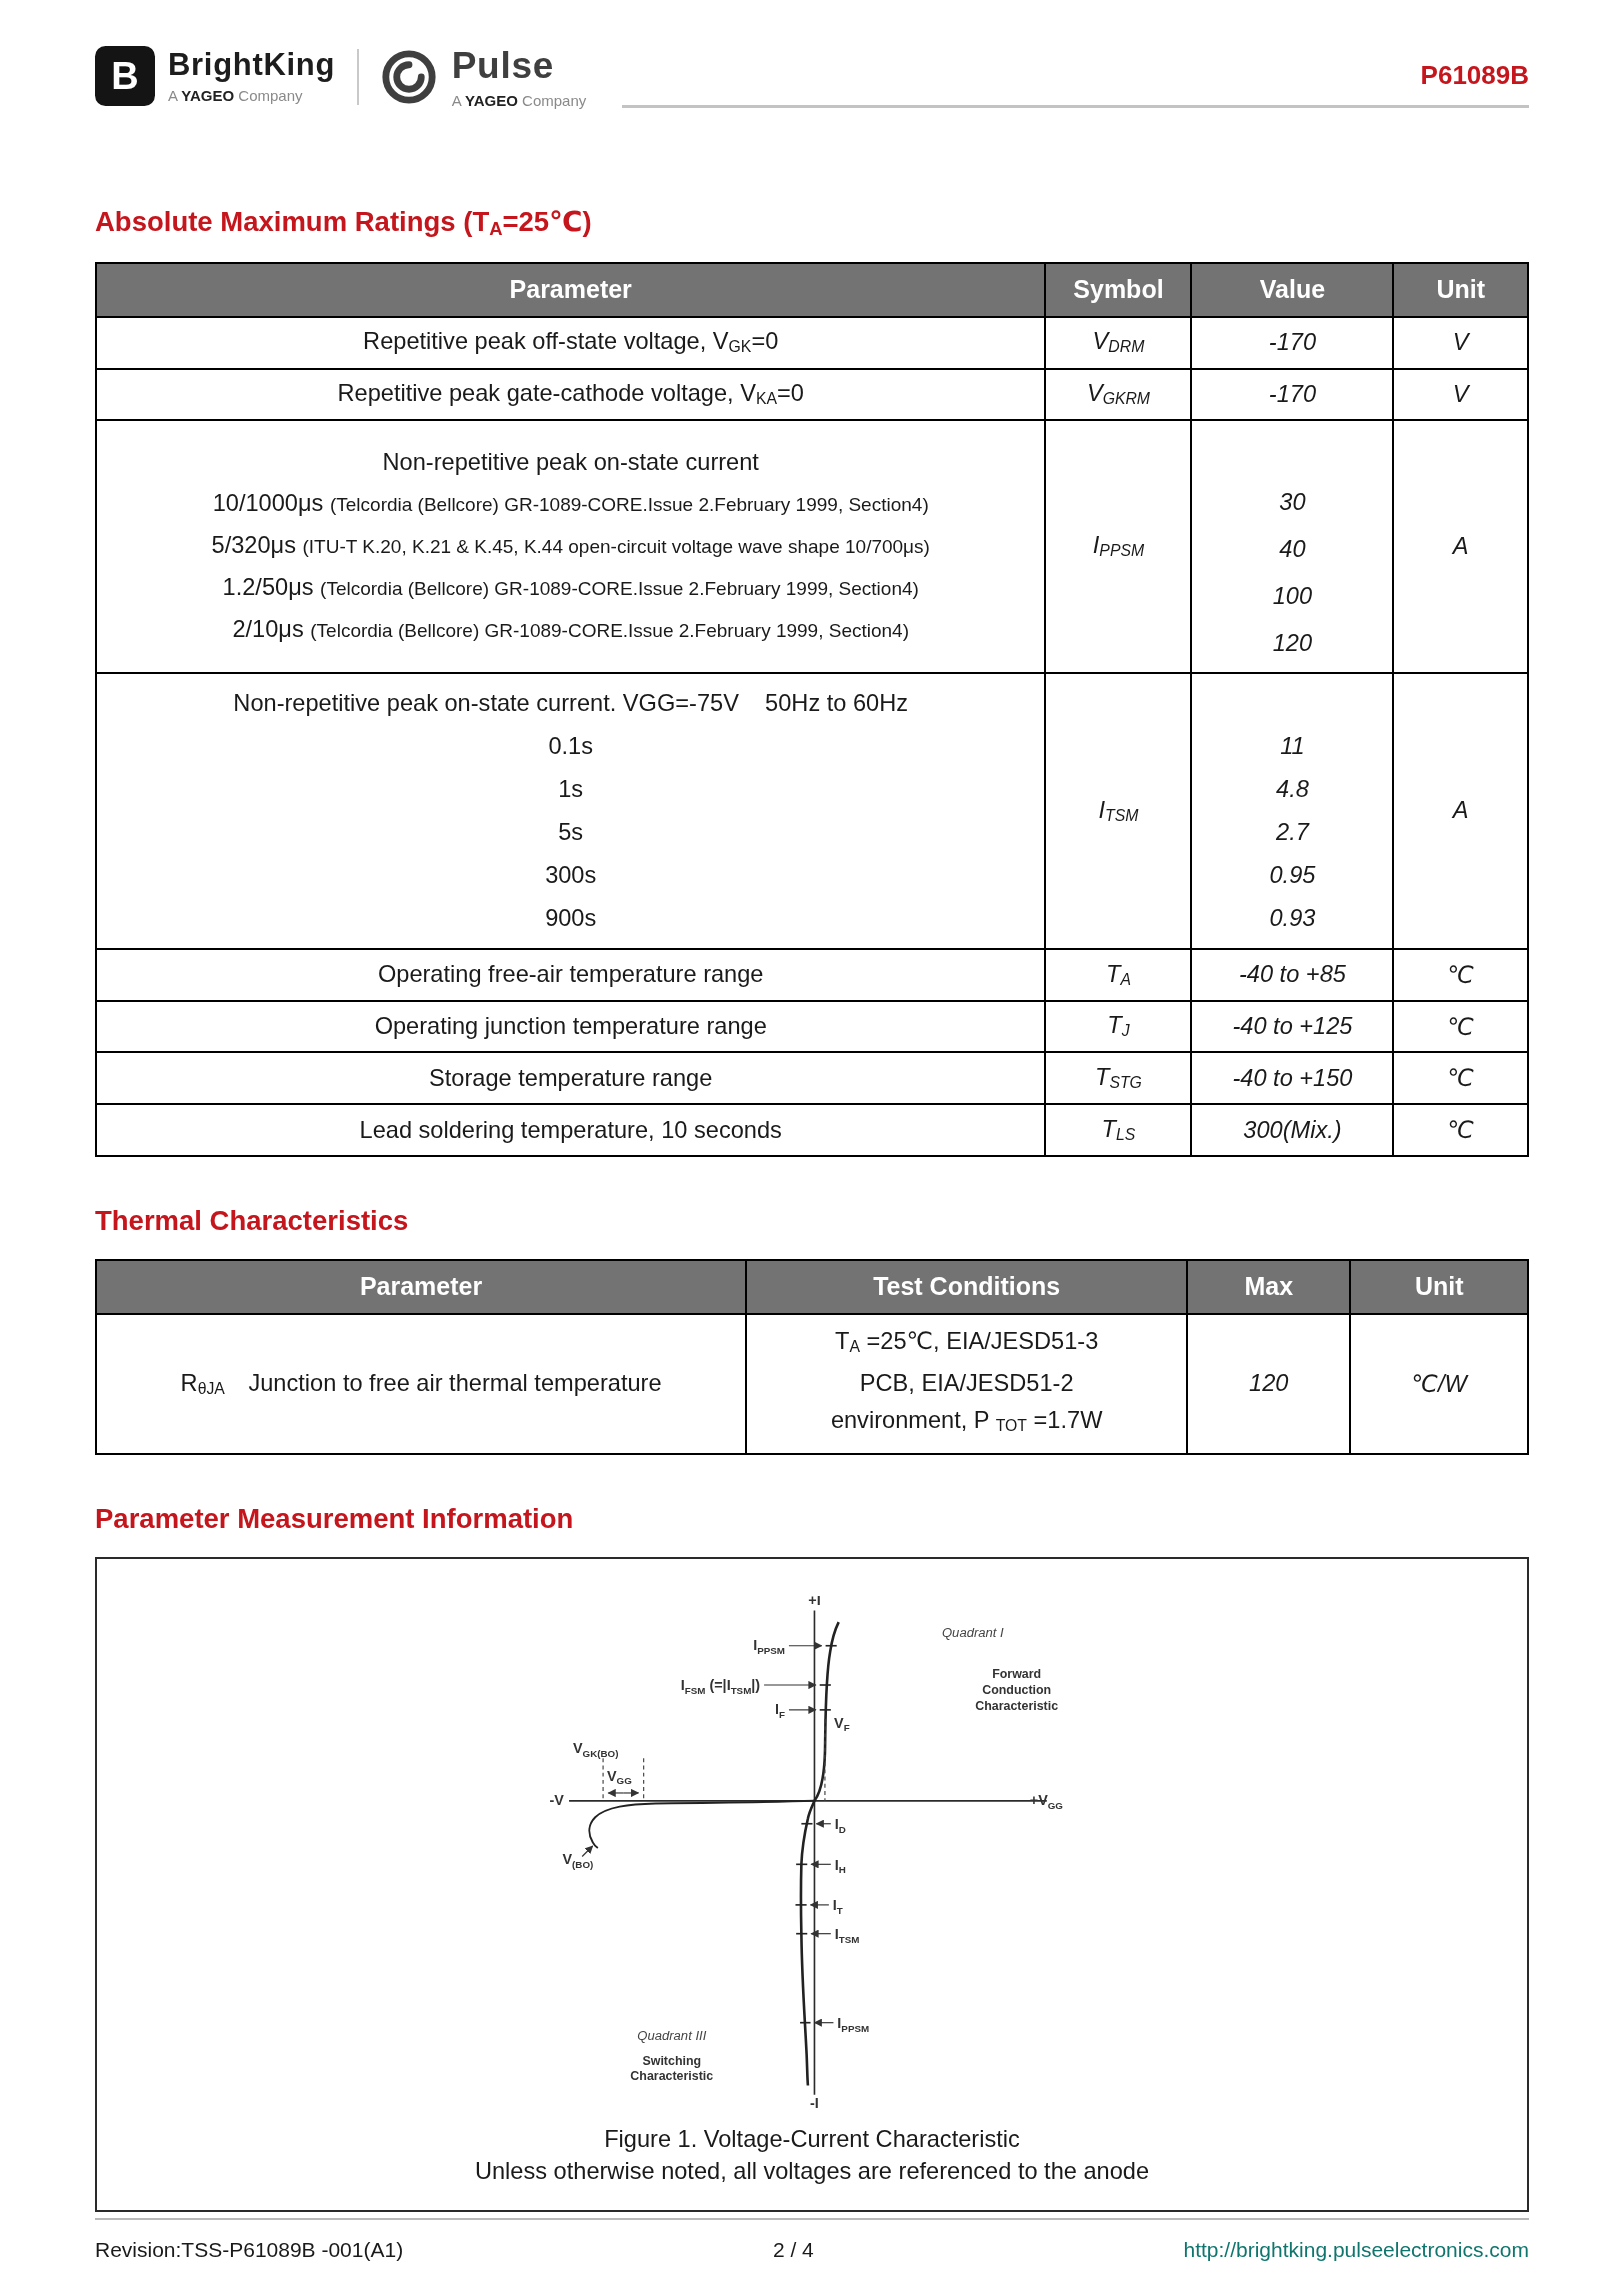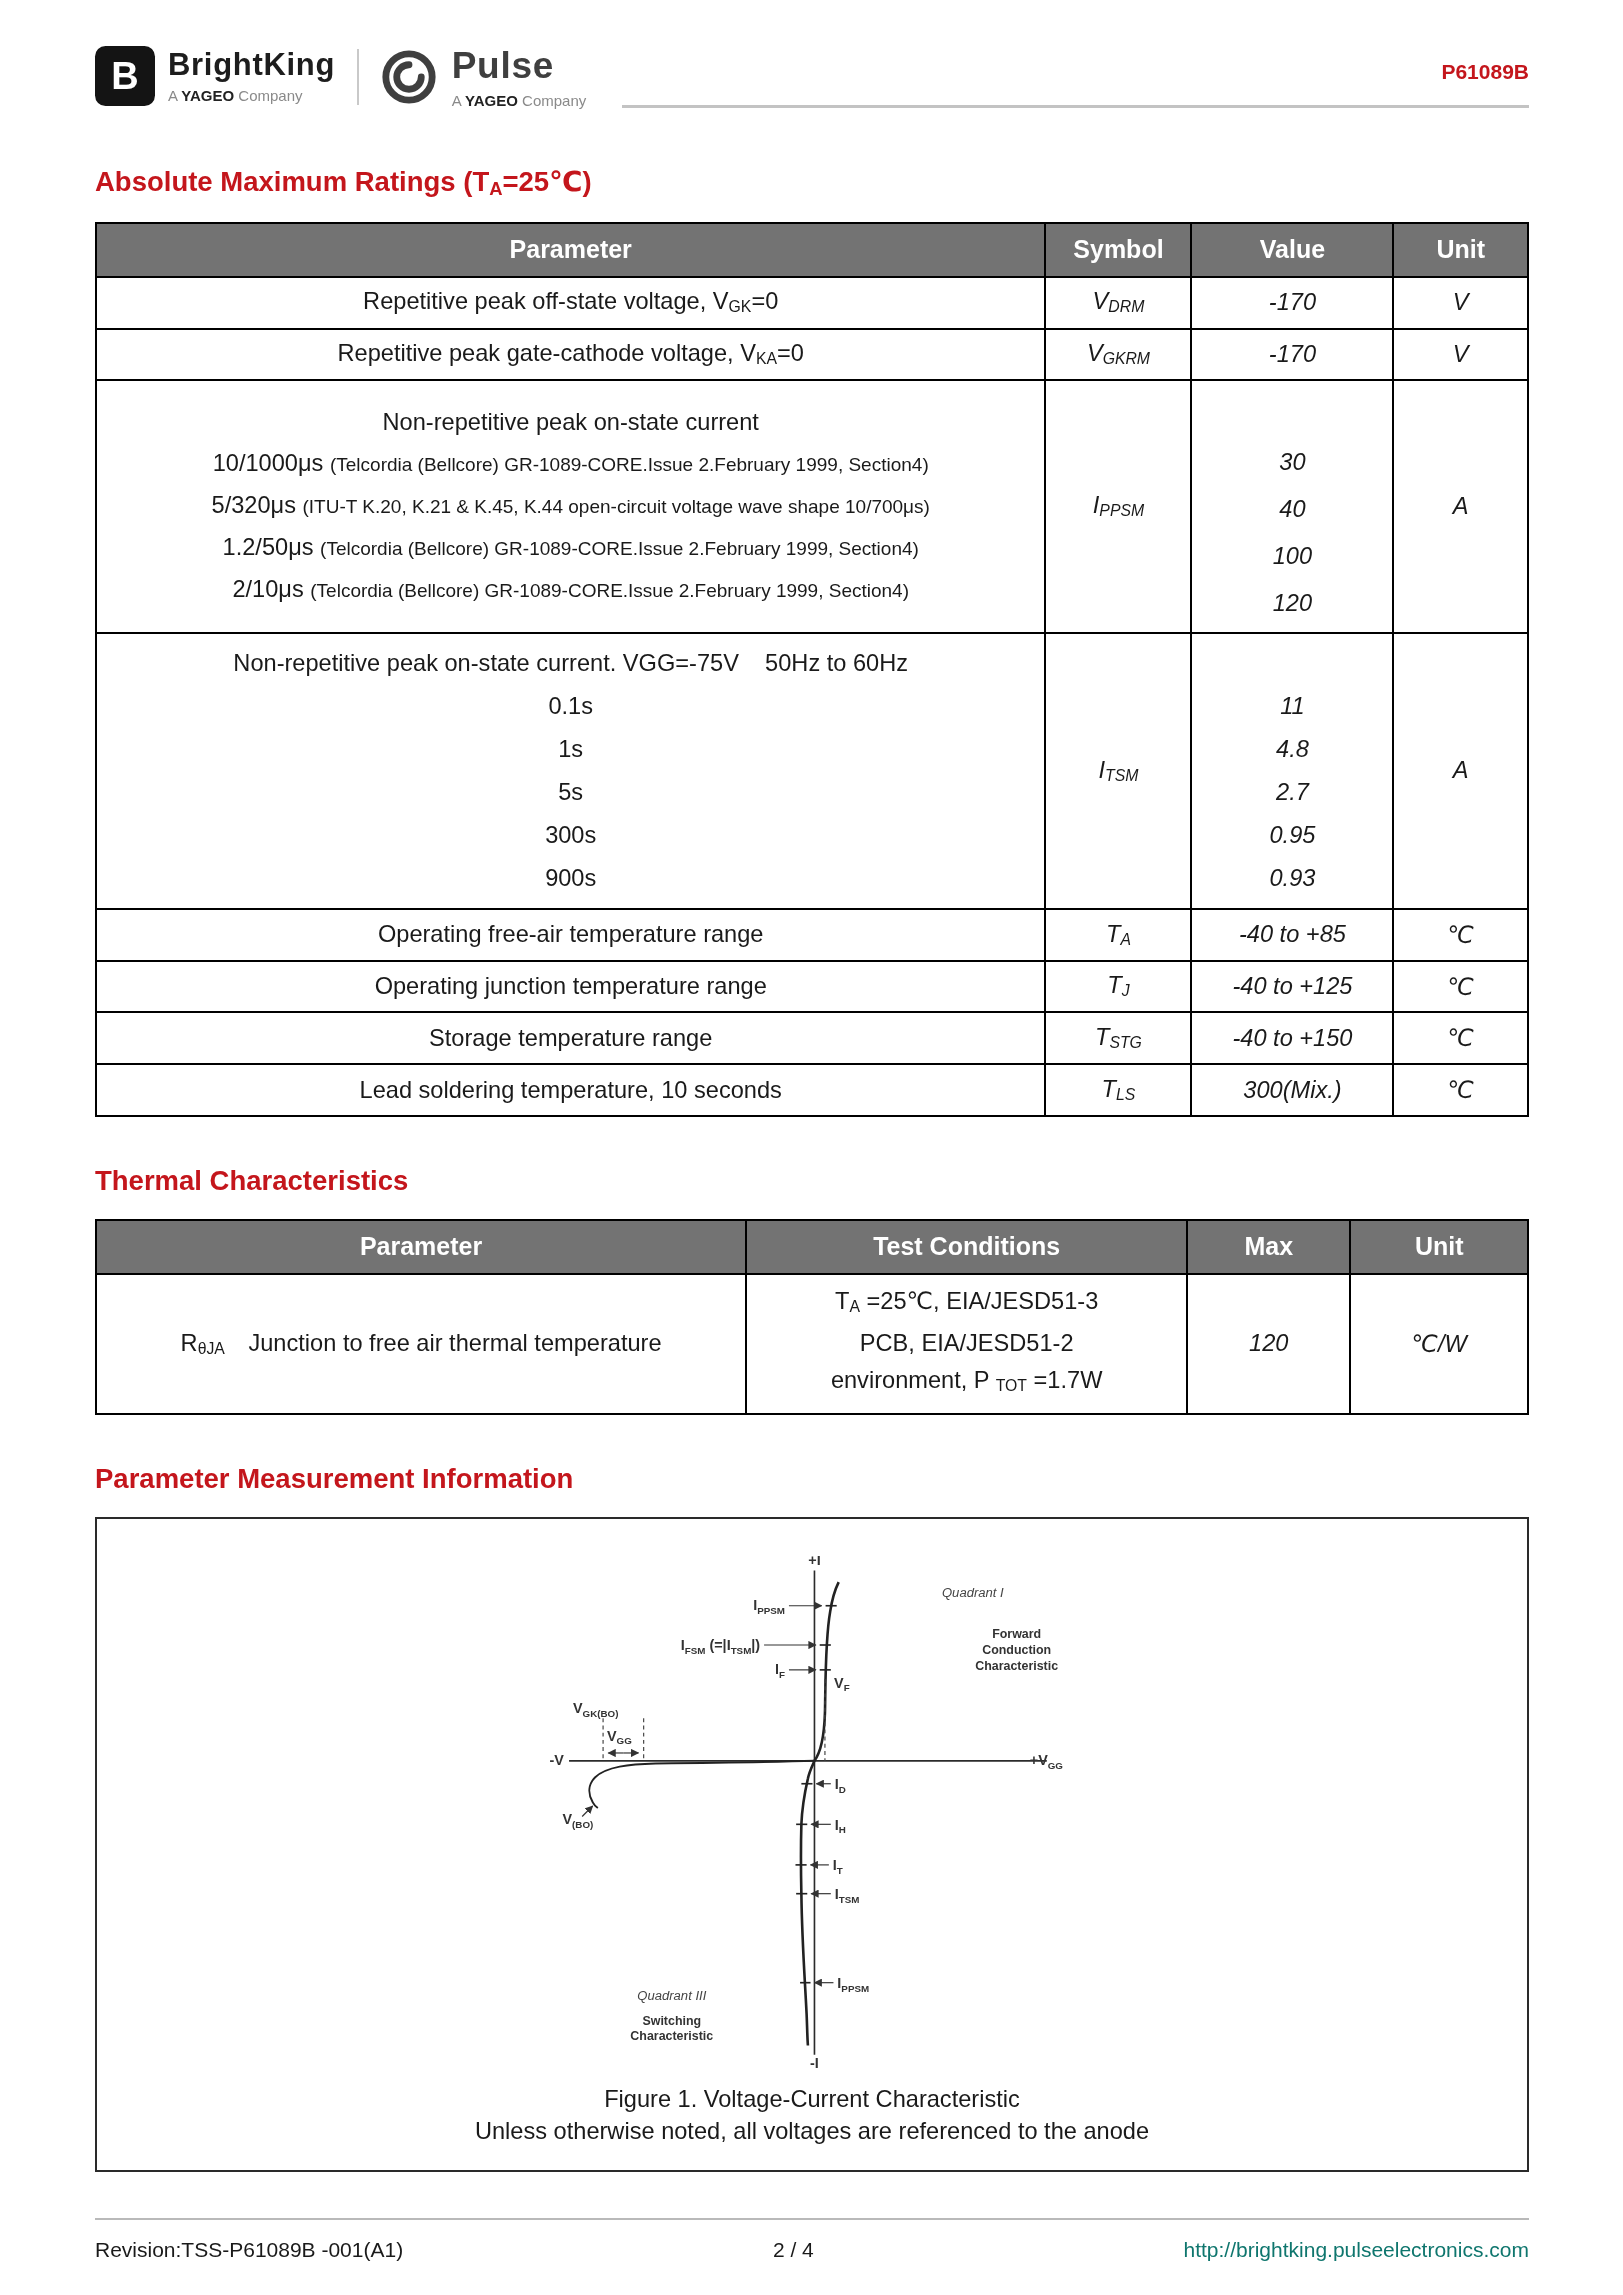--- a/index.html
+++ b/index.html
@@ -13,26 +13,26 @@
   .header{display:flex;align-items:flex-start;}
   .logo{display:flex;align-items:center;gap:13px;}
   .bk-mark{width:60px;height:60px;background:#141414;border-radius:10.5px;display:flex;
            align-items:center;justify-content:center;color:#fff;font-size:38px;font-weight:bold;}
   .logo-text{display:flex;flex-direction:column;justify-content:flex-end;}
   .brand{font-size:31px;font-weight:bold;color:#1d1d1d;letter-spacing:0.7px;line-height:1.1;}
   .pulse .brand{font-size:37px;color:#3F3F3F;}
   .brand-sub{font-size:15px;color:#8a8a8a;margin-top:5px;}
   .brand-sub b{color:#222;}
   .logo-divider{width:2px;height:56px;background:#c9c9c9;margin:2.6px 19.6px 0 22px;}
-  .part-number{margin-left:auto;font-size:21px;font-weight:bold;color:#C4161C;padding-top:14.4px;}
+  .part-number{margin-left:auto;font-size:26px;font-weight:bold;color:#C4161C;padding-top:14.4px;}
   .header-rule{position:absolute;top:105px;left:622px;right:94px;height:3.3px;background:#C3C3C3;}
 
   
   .sec-title{font-size:27.5px;font-weight:bold;color:#C4161C;margin:48px 0 22px;}
-  .sec-title.first{margin-top:56px;}
+  .sec-title.first{margin-top:96px;}
   .sub{font-size:0.67em;vertical-align:-0.22em;}
 
   
   .dtable{width:100%;border-collapse:collapse;table-layout:fixed;}
   .dtable th{background:#737373;color:#fff;font-size:25px;font-weight:bold;height:50px;
              border:2px solid #000;text-align:center;}
   .dtable td{border:2px solid #000;font-size:23.6px;padding:7.9px 11.8px;vertical-align:middle;height:34px;}
   .c-param{text-align:center;padding-left:14.4px;}
   .c-mid{text-align:center;font-style:italic;}
   .small{font-size:19px;}

